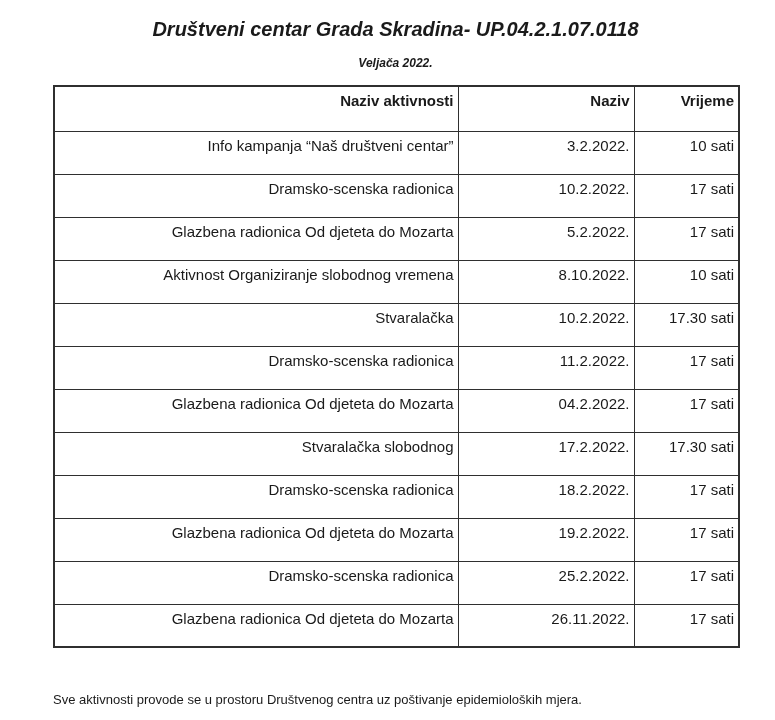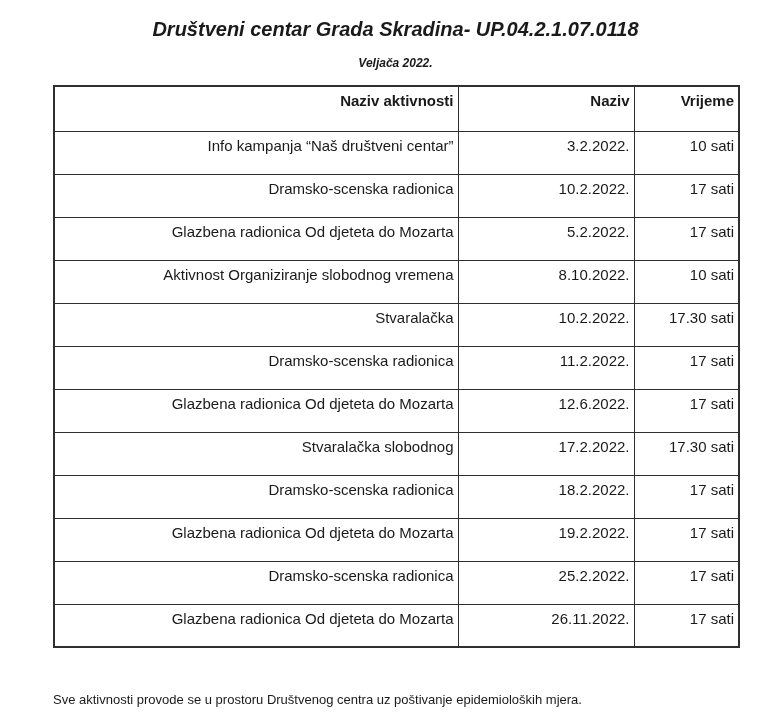--- a/index.html
+++ b/index.html
@@ -121,21 +121,21 @@
           <td>10.2.2022.</td>
           <td>17.30 sati</td>
         </tr>
         <tr>
           <td>Dramsko-scenska radionica</td>
           <td>11.2.2022.</td>
           <td>17 sati</td>
         </tr>
         <tr>
           <td>Glazbena radionica Od djeteta do Mozarta</td>
-          <td>12.6.2022.</td>
+          <td>04.2.2022.</td>
           <td>17 sati</td>
         </tr>
         <tr>
           <td>Stvaralačka slobodnog</td>
           <td>17.2.2022.</td>
           <td>17.30 sati</td>
         </tr>
         <tr>
           <td>Dramsko-scenska radionica</td>
           <td>18.2.2022.</td>

